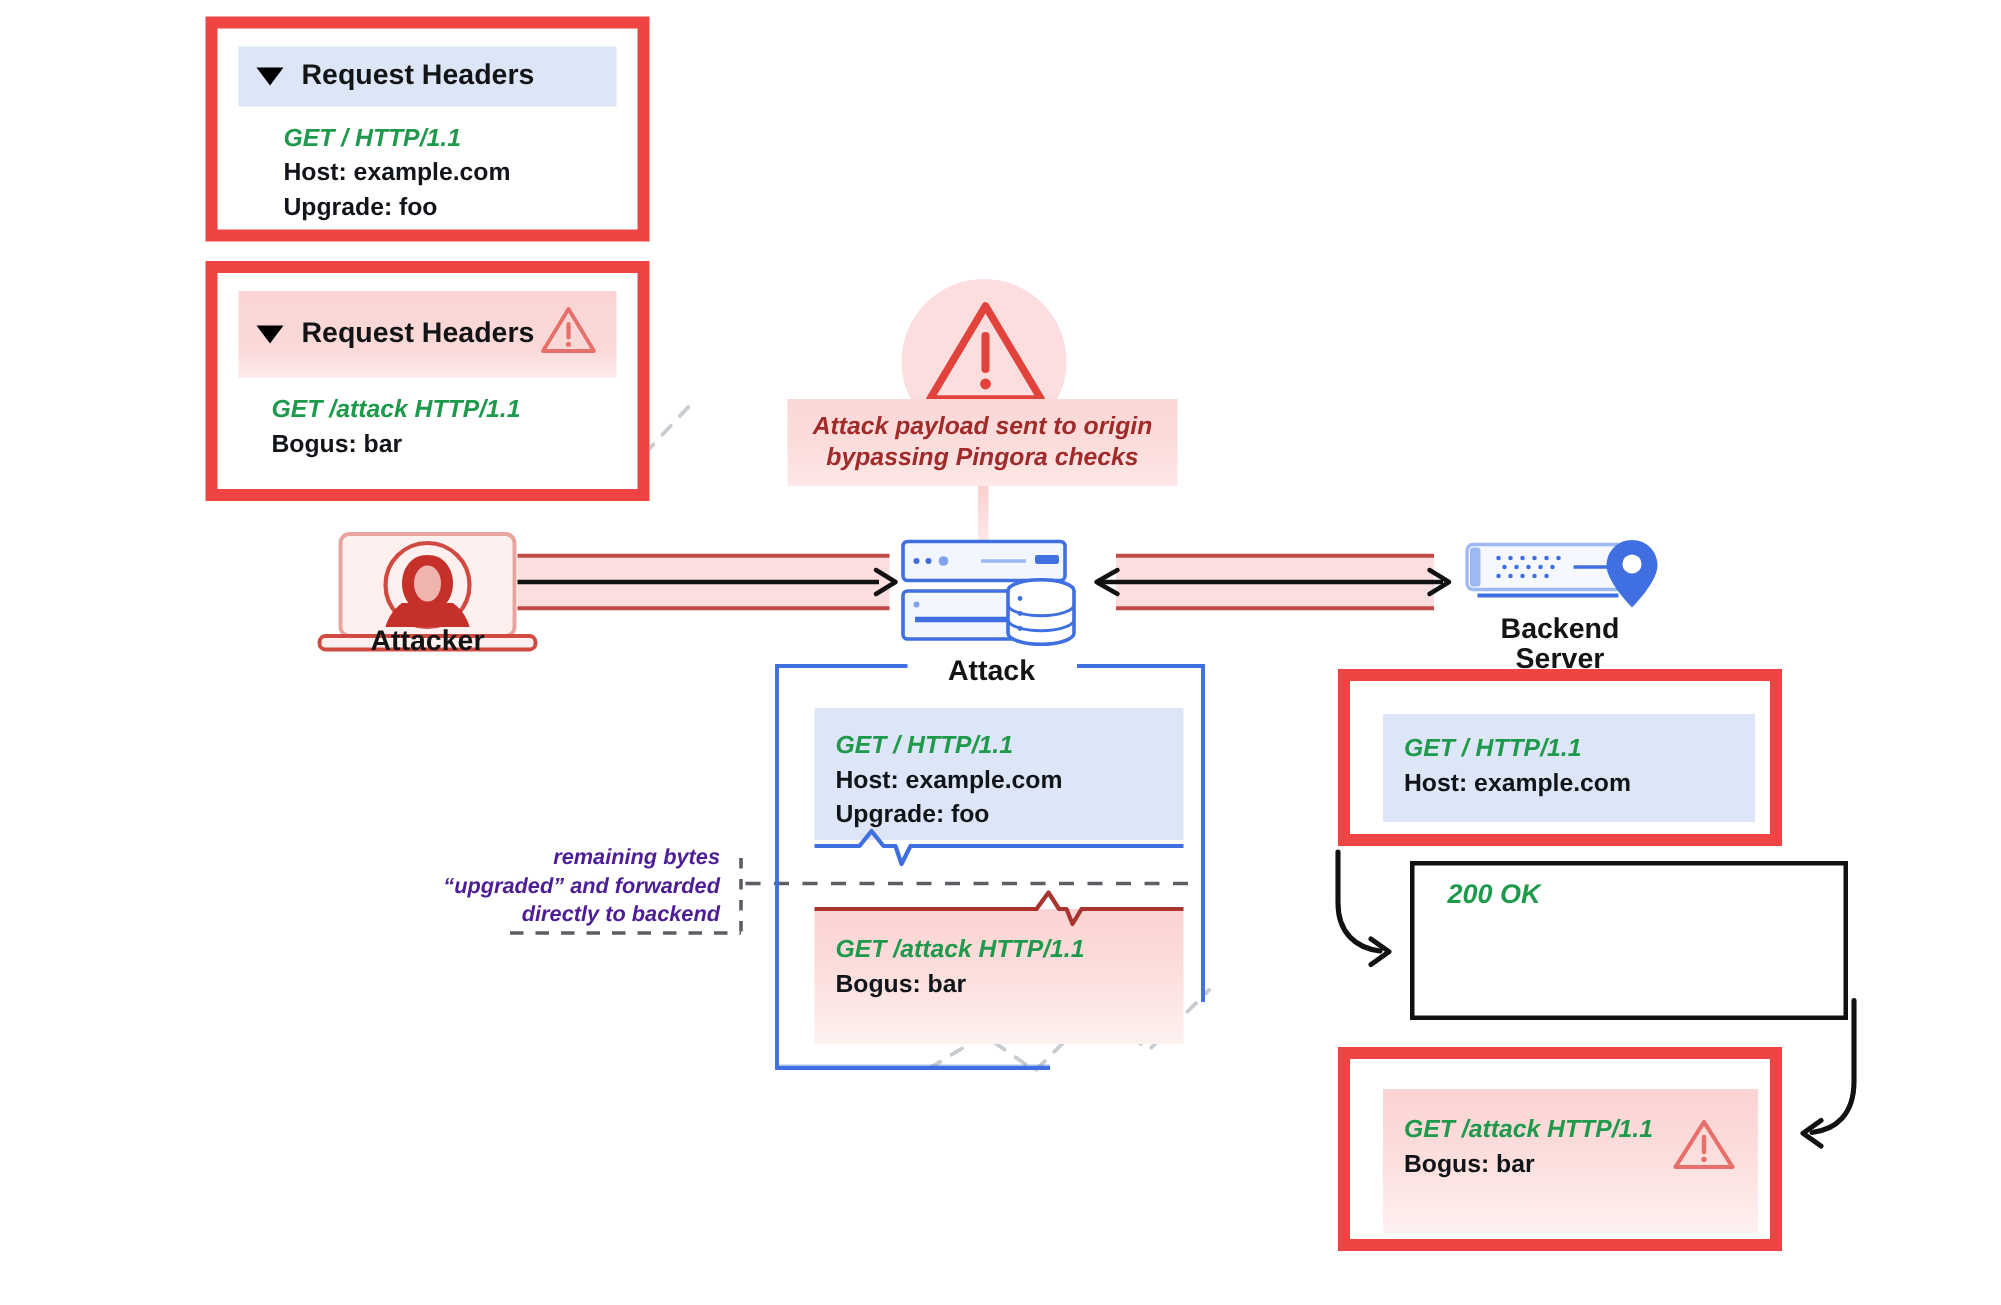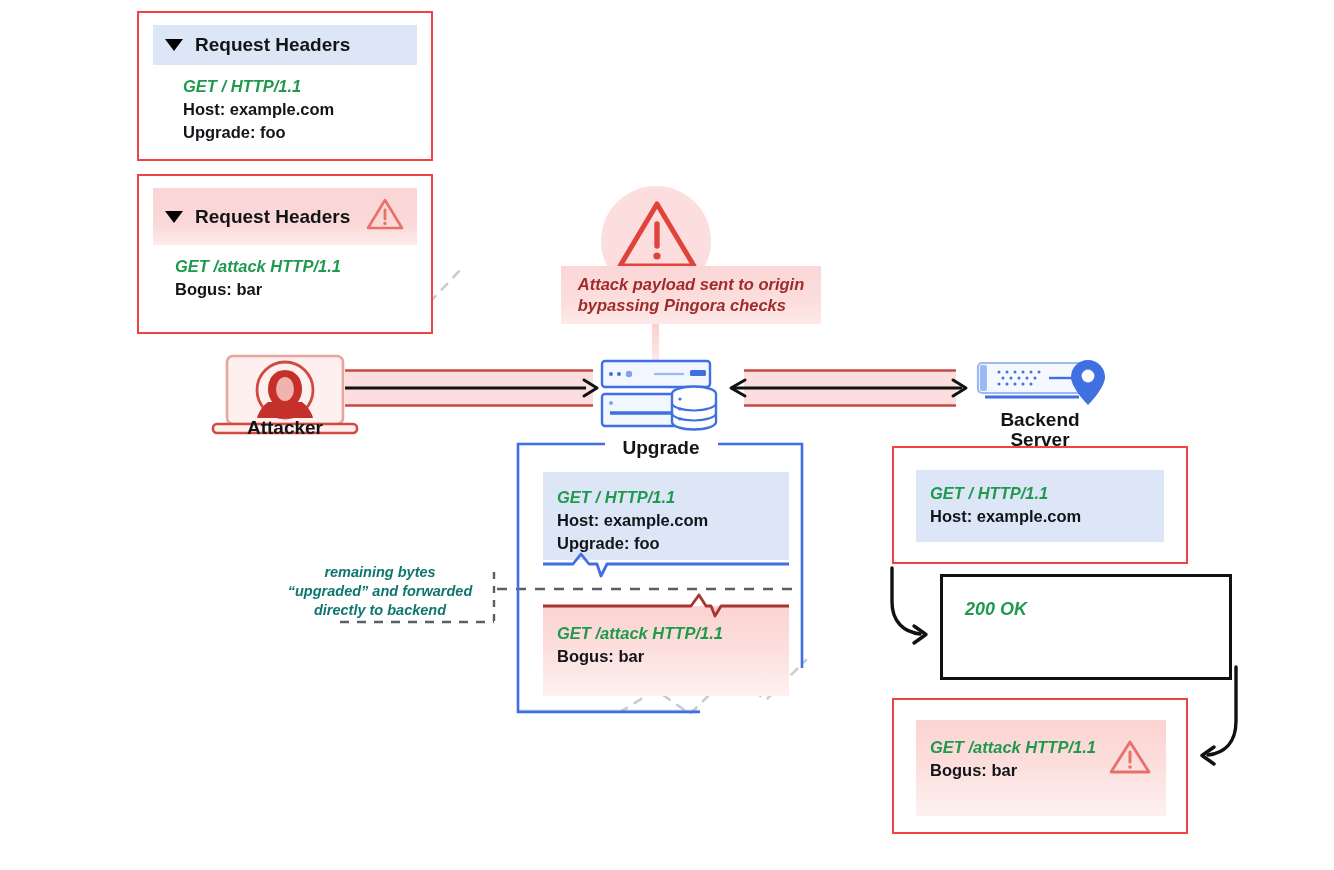--- a/index.html
+++ b/index.html
@@ -16,21 +16,21 @@
   .stage { position: absolute; inset: 0; }
   .abs { position: absolute; }
 
   
   .card {
     position: absolute;
     background: #fff;
     border: 2px solid #3f6fe0;
     box-sizing: border-box;
   }
-  .card.plain { border: 2px solid #ef4444; }
+  .card.plain { border: 8px solid #ef4444; }
   .hdr {
     display: flex; align-items: center;
     font-size: 19px; font-weight: bold;
     color: #121416;
     padding: 10px 14px;
     box-sizing: border-box;
   }
   .hdr.blue { background: #dde6f7; }
   .hdr.pink { background: linear-gradient(180deg, #fbd5d5 0%, #fad9d8 65%, #fdeceb 100%); }
   .caret {
@@ -60,41 +60,40 @@
     font-weight: bold;
     color: #121416;
     line-height: 20px;
     white-space: pre-line;
   }
 
   .banner {
     position: absolute;
     background: linear-gradient(180deg,#fbd7d6 0%, #fcdedd 60%, #fde9e8 100%);
     display:flex; align-items:center; justify-content:center;
-    text-align:left;
+    text-align:center;
     box-sizing: border-box;
-    margin-left: 36px;
   }
   .banner-text {
     font-size: 16.5px;
     font-weight: bold;
     font-style: italic;
     color: #9f2b2b;
     line-height: 21px;
     white-space: pre-line;
   }
 
   .annot {
     position:absolute;
     font-size: 14.5px;
     font-style: italic;
     font-weight: bold;
-    color: #0f766e;
+    color: #4c1d95;
     line-height: 19px;
-    text-align: center;
+    text-align: right;
     white-space: pre-line;
   }
   svg { overflow: visible; }
 </style>
 </head>
 <body>
 
 <div class="stage">
 
   <svg class="abs" style="left:0;top:0;width:1334px;height:870px;pointer-events:none;">
@@ -212,21 +211,21 @@
         <ellipse cx="96" cy="36" rx="22" ry="7.5" fill="#fff" stroke="#3f6fe0" stroke-width="2.4"></ellipse>
         <path d="M74 36 L74 64 A22 7.5 0 0 0 118 64 L118 36" fill="#fff" stroke="#3f6fe0" stroke-width="2.4"></path>
         <path d="M74 45 A22 7.5 0 0 0 118 45" fill="none" stroke="#3f6fe0" stroke-width="2"></path>
         <path d="M74 55 A22 7.5 0 0 0 118 55" fill="none" stroke="#3f6fe0" stroke-width="2"></path>
         <circle cx="82" cy="41" r="1.6" fill="#3f6fe0"></circle>
         <circle cx="82" cy="51" r="1.6" fill="#3f6fe0"></circle>
         <circle cx="82" cy="61" r="1.6" fill="#3f6fe0"></circle>
       </g>
     </svg>
   </div>
-  <div class="nodelabel" style="left:598px;top:438px;width:126px;">Upgrade</div>
+  <div class="nodelabel" style="left:598px;top:438px;width:126px;">Attack</div>
 
   <div class="abs" style="left:975px;top:358px;width:130px;height:56px;">
     <svg width="130" height="56" viewBox="0 0 130 56">
       <rect x="3" y="5" width="104" height="30" rx="4" fill="#f5f8ff" stroke="#9db9f3" stroke-width="2.2"></rect>
       <rect x="5" y="7" width="7" height="26" rx="2" fill="#9db9f3"></rect>
       <g fill="#3f6fe0">
         <circle cx="24" cy="14" r="1.5"></circle>
           <circle cx="32" cy="14" r="1.5"></circle>
           <circle cx="40" cy="14" r="1.5"></circle>
         <circle cx="48" cy="14" r="1.5"></circle>
@@ -295,21 +294,21 @@
     </div>
   </div>
 
   <svg class="abs" style="left:880px;top:560px;width:110px;height:90px;pointer-events:none;">
     <path d="M12 8 L12 42 C12 62 24 72 40 74" fill="none" stroke="#111" stroke-width="3.4" stroke-linecap="round"></path>
     <path d="M34 66 L46 74.5 L34 83" fill="none" stroke="#111" stroke-width="3.4" stroke-linecap="round" stroke-linejoin="round"></path>
   </svg>
 
   <div class="card" style="left:940px;top:574px;width:292px;height:106px;border:3px solid #111;">
     <div style="padding:8px 0 0 22px;">
-      <div class="ln green" style="font-size:18px;margin-top:13px;">200 OK</div>
+      <div class="ln green" style="font-size:18px;">200 OK</div>
     </div>
   </div>
 
   <svg class="abs" style="left:1180px;top:665px;width:110px;height:110px;pointer-events:none;">
     <path d="M56 2 L56 56 C56 78 44 88 28 90" fill="none" stroke="#111" stroke-width="3.4" stroke-linecap="round"></path>
     <path d="M34 82 L22 90.5 L34 99" fill="none" stroke="#111" stroke-width="3.4" stroke-linecap="round" stroke-linejoin="round"></path>
   </svg>
 
   <div class="card plain" style="left:892px;top:698px;width:296px;height:136px;overflow:hidden;">
     <div class="tintbox tint-pink" style="left:22px;top:20px;width:250px;height:96px;">

